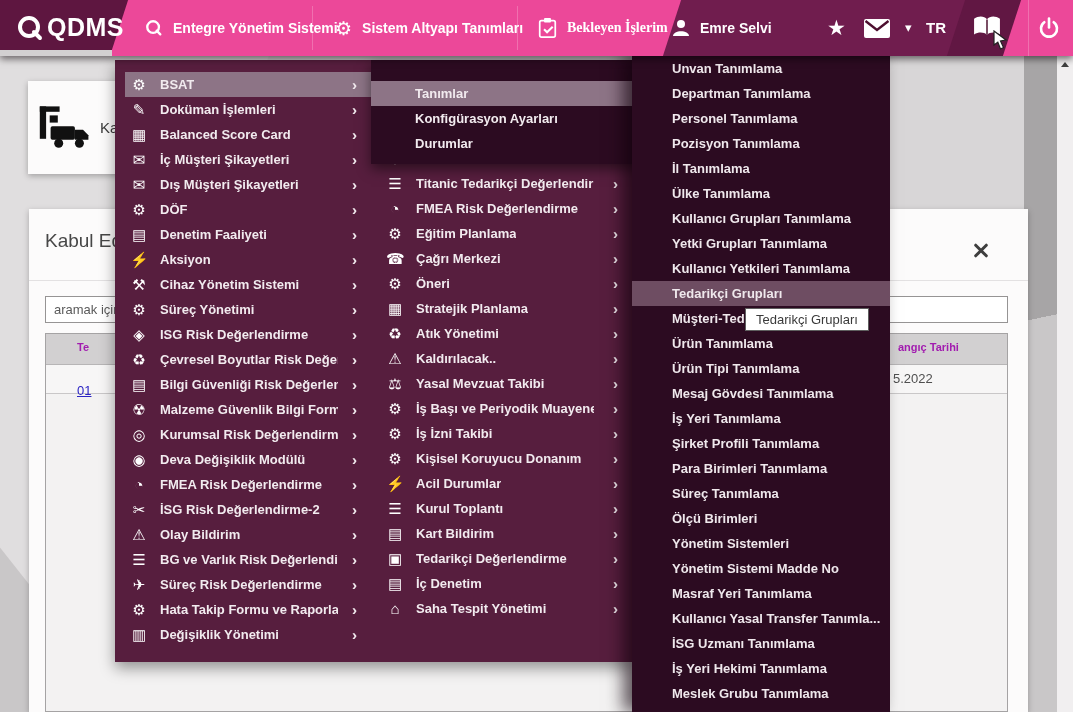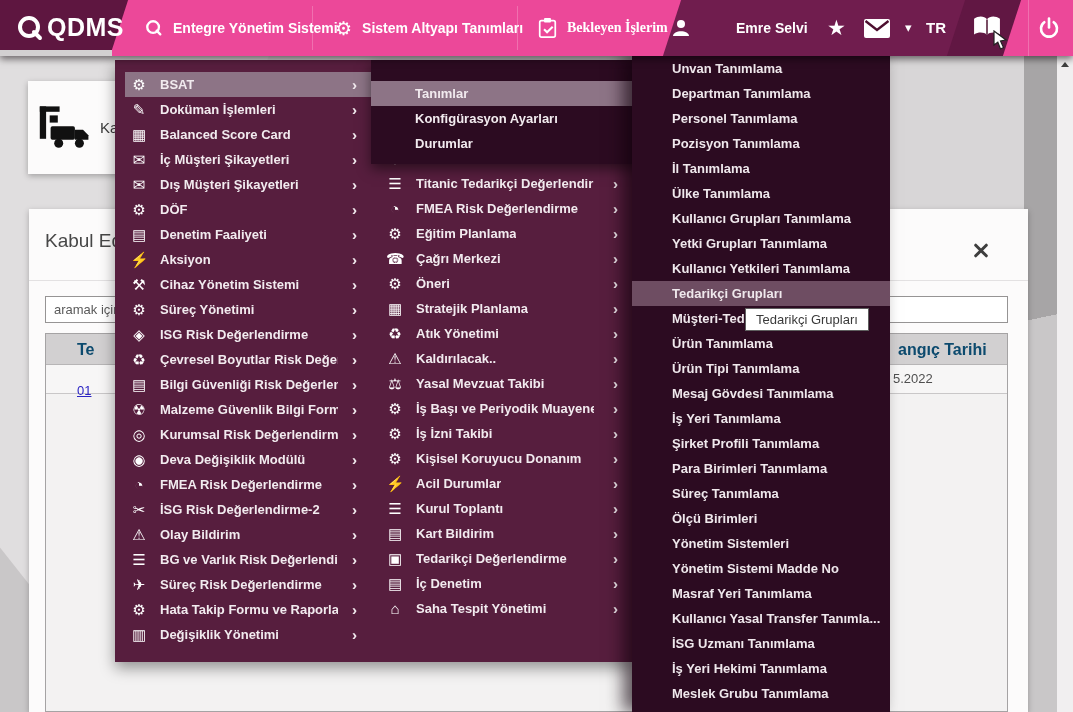--- a/index.html
+++ b/index.html
@@ -35,21 +35,21 @@
   .close-x i:first-child{transform:rotate(45deg);}
   .close-x i:last-child{transform:rotate(-45deg);}
   .panel-divider{position:absolute;left:0;top:71px;width:100%;height:1px;background:#e3e1e2;}
   .search{position:absolute;left:16px;top:87px;width:963px;height:27px;box-sizing:border-box;
           border:1px solid #969494;background:#fff;font-size:13px;padding:0 8px;color:#333;
           font-family:"Liberation Sans",sans-serif;}
   .search::placeholder{color:#5a5a5a;opacity:1;}
   .dtable{position:absolute;left:16px;top:124px;width:963px;height:379px;box-sizing:border-box;
           border:1px solid #a5a3a4;display:flex;flex-direction:column;}
   .thead{position:relative;height:30px;background:#d2d0d1;border-bottom:1px solid #b7b5b6;flex:none;}
-  .thead span{position:absolute;top:7px;font-size:16px;font-weight:bold;color:#0c4a6e;}
+  .thead span{position:absolute;top:7px;font-size:11px;font-weight:bold;color:#a21caf;}
   .th-left{left:31px;}
   .th-right{left:852px;}
   .trow{position:relative;height:28px;background:#f7f6f6;border-bottom:1px solid #c9c7c8;flex:none;}
   .tlink{position:absolute;left:31px;top:6px;font-size:13px;color:#2b24c4;text-decoration:underline;margin-top:12px;}
   .tdate{position:absolute;left:847px;top:6px;font-size:13px;color:#4f4f4f;}
   .tbody-fill{flex:1;background:#f3f2f2;}
 
   
   .navbar{position:absolute;left:0;top:0;width:1073px;height:56px;background:#ec4899;z-index:40;
           box-shadow:0 3px 7px rgba(10,0,6,.55);}
@@ -59,21 +59,21 @@
   .np-book{left:956px;width:56px;background:#611743;}
   .nav-content{position:absolute;left:0;top:0;width:100%;height:100%;}
   .nav-content > *{position:absolute;}
   .brand{left:16px;top:13px;display:flex;align-items:center;cursor:pointer;}
   .brand-text{color:#fff;font-size:25px;font-weight:800;letter-spacing:.5px;margin-left:3px;}
   .nav-item{display:flex;align-items:center;top:0;height:56px;cursor:pointer;color:#fff;}
   .nav-item .lbl{font-size:14px;font-weight:600;margin-left:10px;white-space:nowrap;}
   .n-entegre{left:145px;}
   .n-sistem{left:335px;}
   .n-bekleyen{left:538px;font-family:Liberation Serif, serif;}
-  .n-user{left:672px;gap:36px;}
+  .n-user{left:672px;}
   .nav-sep{top:6px;width:1px;height:44px;background:rgba(255,255,255,.22);}
   .sep1{left:312px;} .sep2{left:517px;}
   .sep3{left:1028px;top:0;height:56px;}
   .gear-glyph{font-size:19px;color:#fff;line-height:1;}
   .star{left:827px;top:17px;font-size:21px;color:#fff;cursor:pointer;line-height:1;}
   .mail{left:864px;top:19px;cursor:pointer;}
   .chev-dn{left:905px;top:20px;color:#fff;font-size:13px;cursor:pointer;}
   .lang{left:926px;top:19px;color:#fff;font-size:15px;font-weight:600;cursor:pointer;}
   .book{left:972px;top:15px;cursor:pointer;}
   .power{left:1037px;top:16px;cursor:pointer;}

